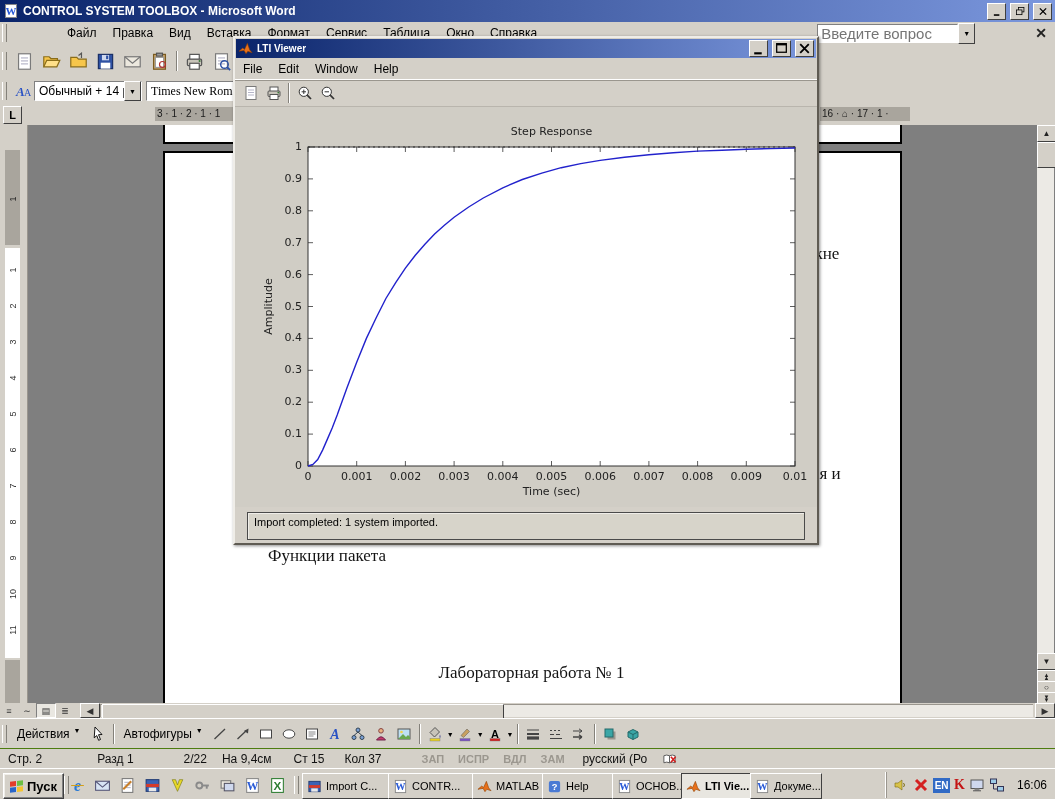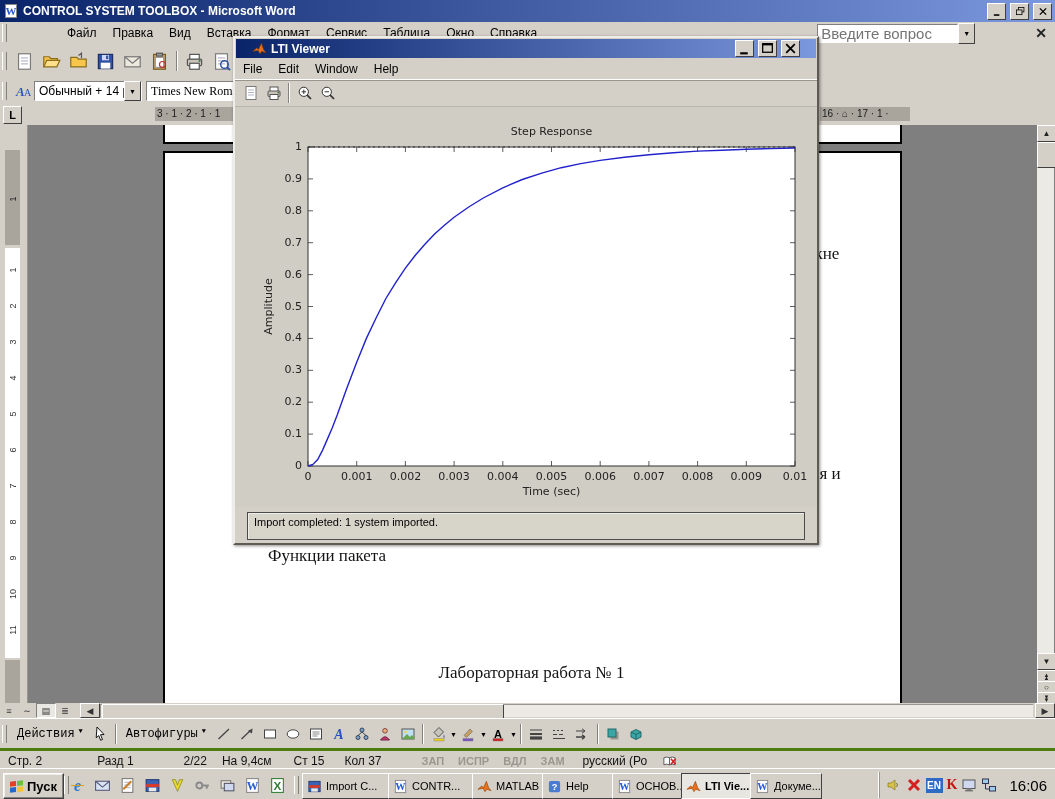--- a/index.html
+++ b/index.html
@@ -46,48 +46,48 @@
   .vr-num{position:absolute;left:0;width:15px;text-align:center;font-size:9px;color:#333;transform:rotate(-90deg);}
   .vscroll{left:1037px;top:0;width:17px;height:578px;background:#eceae5;}
   .sbtn{position:absolute;left:0;width:17px;display:flex;align-items:center;justify-content:center;font-size:8px;color:#222;}
   .hscroll{left:0;top:703px;width:1055px;height:15px;background:#d4d0c8;display:flex;align-items:center;}
   .viewbtn{width:18px;height:13px;display:flex;align-items:center;justify-content:center;font-size:9px;flex:none;color:#333;}
   .viewbtn.sel{border:1px solid;border-color:#808080 #fff #fff #808080;background:#e9e7e1;}
   .htrack{height:13px;background:#eceae5;box-shadow:inset 1px 1px 0 #9a968e;position:relative;flex:1;margin-right:2px;}
   .hthumb{position:absolute;left:2px;top:0;width:400px;height:13px;}
   
   .drawbar{left:0;top:718px;width:1055px;height:30px;background:#d4d0c8;border-top:1px solid #fff;display:flex;align-items:center;}
-  .flatbtn{display:flex;gap:4px;padding:3px 6px;white-space:nowrap;font-family:Liberation Mono, monospace;}
+  .flatbtn{display:flex;gap:4px;padding:3px 6px;white-space:nowrap;}
   .dd{font-size:7px;}
-  .statusbar{left:0;top:748px;width:1055px;height:20px;background:#d4d0c8;border-top:3px solid #4d7c0f;display:flex;align-items:center;font-size:12px;color:#111;}
+  .statusbar{left:0;top:748px;width:1055px;height:20px;background:#d4d0c8;border-top:1px solid #4d7c0f;display:flex;align-items:center;font-size:12px;color:#111;}
   .sb-item{white-space:nowrap;}
   .sb-dim{color:#9b978f;font-weight:bold;font-size:11px;}
   
   .taskbar{left:0;top:768px;width:1055px;height:31px;background:#d4d0c8;border-top:1px solid #fff;}
   .startbtn{left:3px;top:4px;height:24px;display:flex;align-items:center;gap:4px;padding:0 6px;font-weight:bold;font-size:13px;}
   .flag{display:grid;grid-template-columns:6px 6px;grid-template-rows:5px 5px;gap:1px;transform:skewY(-6deg);}
   .flag i{display:block;}
   .qlbtn{position:absolute;top:6px;width:22px;height:20px;display:flex;align-items:center;justify-content:center;}
   .qlbtn svg{width:17px;height:17px;}
   .taskbtn{position:absolute;top:4px;height:24px;background:#d4d0c8;border:1px solid;border-color:#fff #404040 #404040 #fff;
            display:flex;align-items:center;gap:4px;padding:0 4px;font-size:11px;overflow:hidden;white-space:nowrap;}
   .taskbtn svg{width:15px;height:15px;flex:none;}
   .taskbtn.active{border-color:#404040 #fff #fff #404040;background:#e8e6e0;font-weight:bold;}
   .tray{position:absolute;right:0;top:3px;height:26px;display:flex;align-items:center;gap:4px;padding:0 8px 0 6px;
         border-left:1px solid #9a968e;box-shadow:-1px 0 0 #fff;}
   .tray svg{width:16px;height:16px;}
   .langbadge{width:17px;height:15px;background:#316ac5;color:#fff;font-size:10px;font-weight:bold;
              display:flex;align-items:center;justify-content:center;}
   .kicon{color:#c41414;font-weight:bold;font-size:14px;font-family:"Liberation Serif",serif;}
-  .clock{font-size:15px;margin-left:8px;text-align:center;}
+  .clock{font-size:12px;margin-left:8px;text-align:center;}
   
   .lti{left:233px;top:36px;width:586px;height:509px;background:#d4d0c8;z-index:100;box-sizing:border-box;
        border:2px solid;border-color:#efede8 #5f5b53 #5f5b53 #efede8;box-shadow:1px 1px 3px rgba(0,0,0,.45);}
   .lti-title{height:19px;margin:1px;background:linear-gradient(to right,#0a246a,#7b97dd);display:flex;align-items:center;
-             gap:4px;padding:0 16px;color:#fff;font-weight:bold;font-size:12px;}
+             gap:4px;padding:0 2px;color:#fff;font-weight:bold;font-size:10px;}
   .lti-title svg{width:15px;height:15px;}
   .lti-menu{height:20px;display:flex;align-items:center;font-size:12px;border-bottom:1px solid #fff;box-shadow:0 1px 0 #9a968e;}
   .lti-menu span{padding:2px 8px;}
   .lti-toolbar{height:26px;display:flex;align-items:center;border-bottom:1px solid #b9b5ad;padding-left:4px;}
   .lti-plot{height:400px;position:relative;background:#d0cdc5;}
   .lti-status{margin:5px 12px 0 12px;height:28px;background:#d7d4ca;border:1px solid #4a4a4a;
               box-shadow:inset 1px 1px 0 #efede8;font-size:11px;padding:3px 6px;box-sizing:border-box;}
 </style>
 </head>
 <body>

